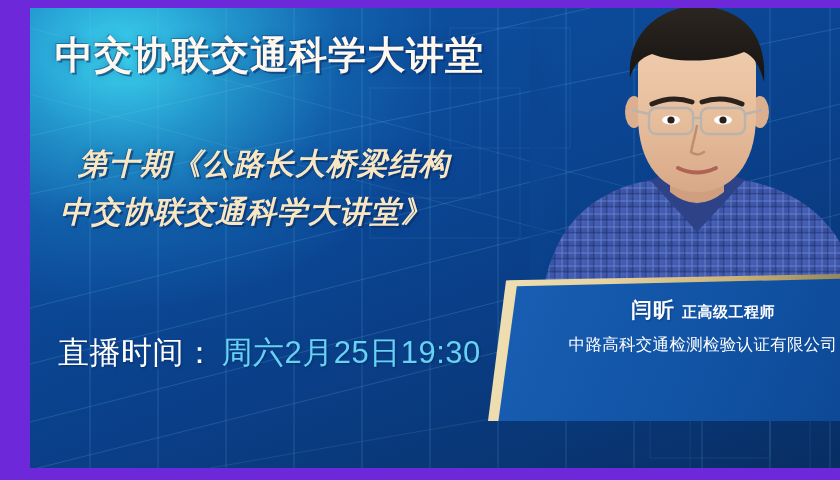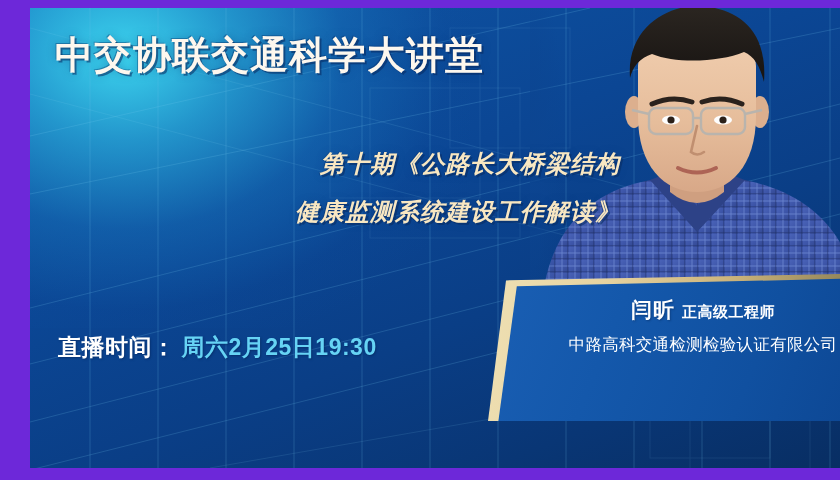--- a/index.html
+++ b/index.html
@@ -113,40 +113,39 @@
   }
 
   
   #subtitle-block {
     position: absolute;
     left: 30px;
     top: 132px;
     width: 560px;
     font-style: italic;
     font-weight: bold;
-    font-size: 24px;
+    font-size: 30px;
     line-height: 48px;
     letter-spacing: 1px;
     color: #f8e7c2;
     text-shadow:
       2px 2px 0 rgba(8,45,100,0.60),
       -1px 0 0 rgba(8,45,100,0.40),
       0 0 8px rgba(12,60,130,0.30);
-    text-align: right;
   }
   #subtitle-block .sub-line { white-space: nowrap; display: block; }
   #subtitle-line-1 { padding-left: 18px; }
 
   
   #livetime-row {
     position: absolute;
     left: 28px;
     top: 324px;
-    font-size: 23px;
-    font-weight: bold;
+    font-size: 31px;
+    font-weight: normal;
     letter-spacing: 0.5px;
     white-space: nowrap;
     text-shadow: 1px 1px 2px rgba(5,35,85,0.55);
   }
   #livetime-label { color: #ffffff; }
   #livetime-value { color: #66d3f4; margin-left: 6px; }
 
   
   #speaker-panel {
     position: absolute;
@@ -318,21 +317,21 @@
         <path d="M148 168 q 19 9 38 0" stroke="#ad6455" stroke-width="4" fill="none" stroke-linecap="round"></path>
 
         <rect x="0" y="0" width="60" height="300" fill="url(#photoFadeL)"></rect>
       </svg>
     </div>
 
     <div id="headline-title">中交协联交通科学大讲堂</div>
 
     <div id="subtitle-block">
       <span id="subtitle-line-1" class="sub-line">第十期《公路长大桥梁结构</span>
-      <span id="subtitle-line-2" class="sub-line">健康监测系统建设工作解读》</span>
+      <span id="subtitle-line-2" class="sub-line">中交协联交通科学大讲堂》</span>
     </div>
 
     <div id="livetime-row">
       <span id="livetime-label">直播时间：</span><span id="livetime-value">周六2月25日19:30</span>
     </div>
 
     <div id="speaker-panel">
       <div id="speaker-panel-goldedge"></div>
       <div id="speaker-panel-body"></div>
       <div id="speaker-panel-text">

